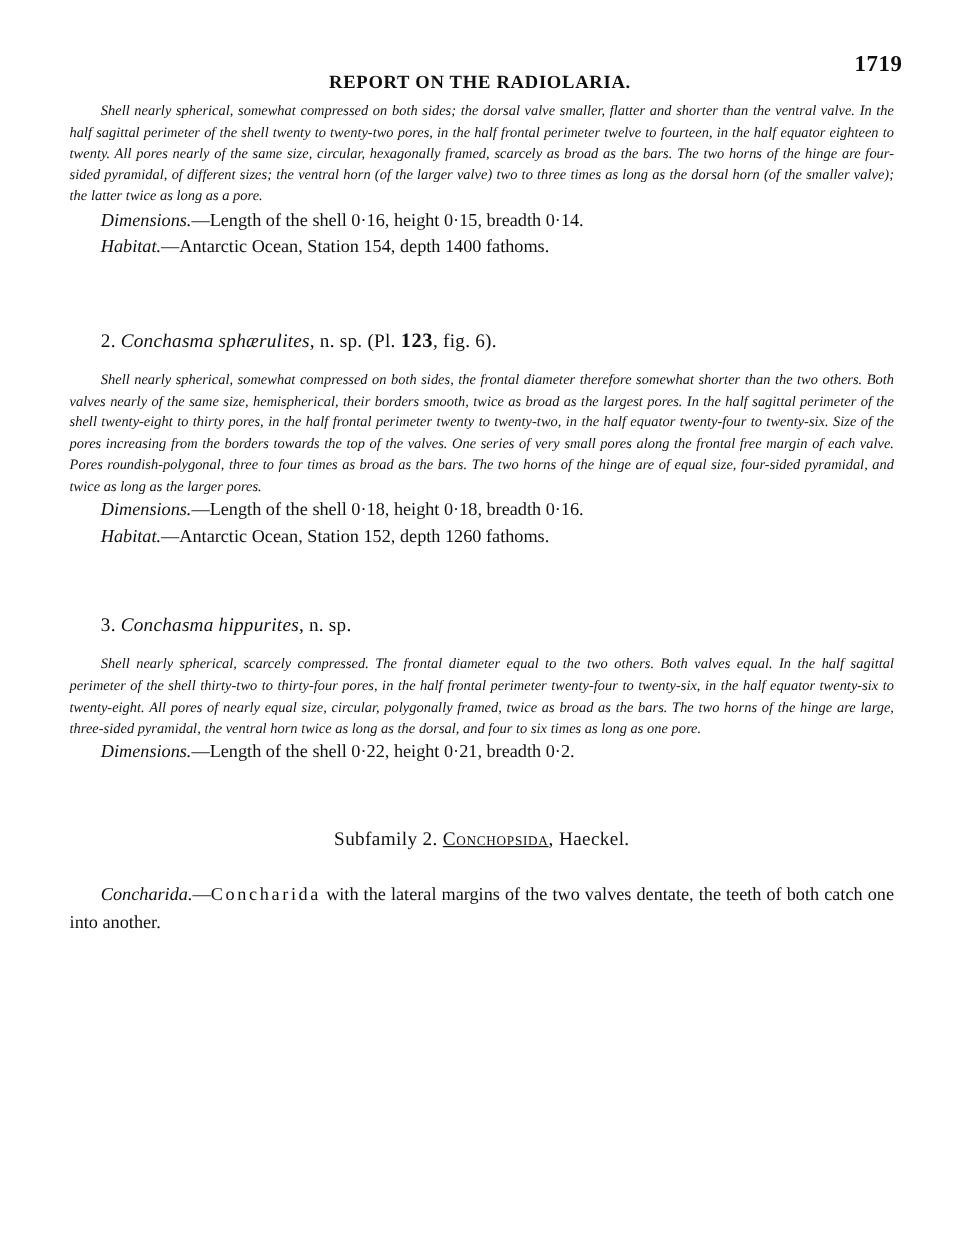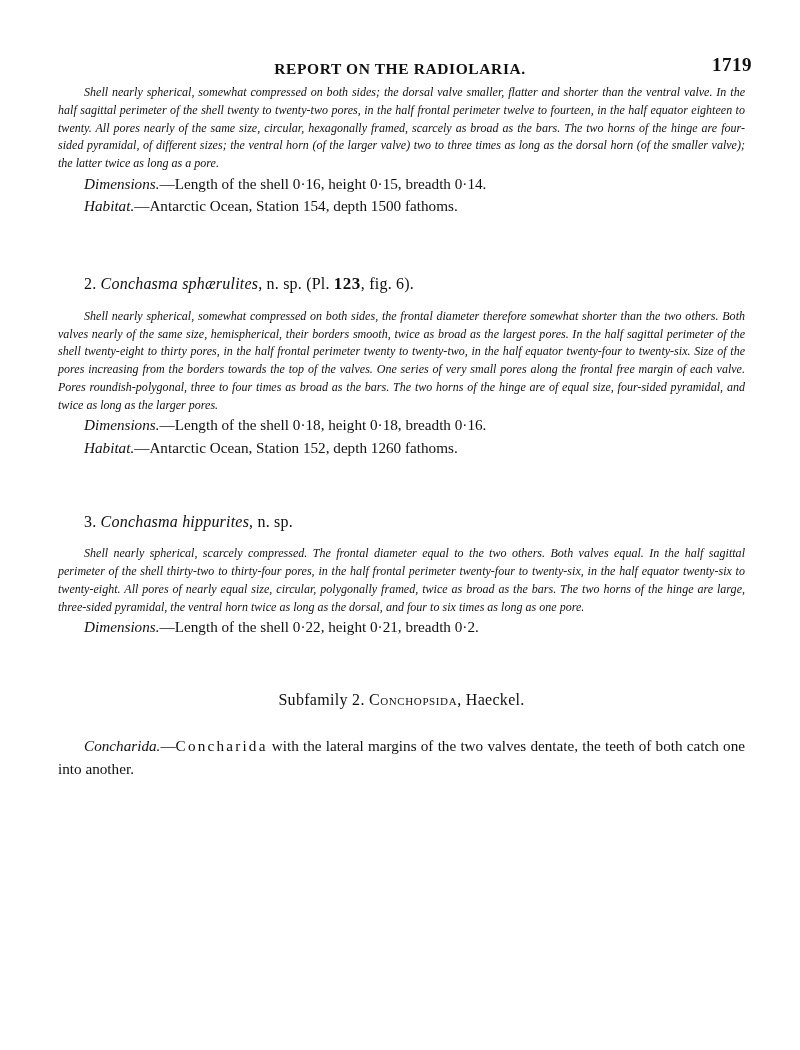--- a/index.html
+++ b/index.html
@@ -35,21 +35,21 @@
     text-align: center;
     font-family: "Liberation Serif", serif;
     font-variant: small-caps;
     font-size: 15.5px;
     letter-spacing: 0.6px;
     font-weight: 600;
   }
   .page-number {
     position: absolute;
     right: 48px;
-    top: 16px;
+    top: 5px;
     font-size: 19px;
     font-weight: 700;
     letter-spacing: 0.5px;
   }
   .content {
     margin: 0 55px 0 58px;
   }
   .species-heading {
     margin-top: 34px;
     margin-bottom: 14px;
@@ -91,20 +91,21 @@
   }
   .subfamily {
     margin-top: 52px;
     text-align: center;
     font-size: 16px;
     letter-spacing: 0.3px;
   }
   .subfamily .sc {
     font-variant: small-caps;
     letter-spacing: 0.6px;
+    text-decoration: underline;
   }
   .definition {
     margin-top: 26px;
     font-size: 15.2px;
     line-height: 1.5;
     text-align: justify;
     text-indent: 26px;
   }
   .definition .lbl {
     font-style: italic;
@@ -123,21 +124,21 @@
   <div class="header">
     <div class="running-head">REPORT ON THE RADIOLARIA.</div>
     <div class="page-number">1719</div>
   </div>
 
   <div class="content">
 
     <div>
       <p class="body">Shell nearly spherical, somewhat compressed on both sides; the dorsal valve smaller, flatter and shorter than the ventral valve. In the half sagittal perimeter of the shell twenty to twenty-two pores, in the half frontal perimeter twelve to fourteen, in the half equator eighteen to twenty. All pores nearly of the same size, circular, hexagonally framed, scarcely as broad as the bars. The two horns of the hinge are four-sided pyramidal, of different sizes; the ventral horn (of the larger valve) two to three times as long as the dorsal horn (of the smaller valve); the latter twice as long as a pore.</p>
       <p class="sub"><span class="lbl">Dimensions.</span><span>—Length of the shell 0·16, height 0·15, breadth 0·14.</span></p>
-      <p class="sub"><span class="lbl">Habitat.</span><span>—Antarctic Ocean, Station 154, depth 1500 fathoms.</span></p>
+      <p class="sub"><span class="lbl">Habitat.</span><span>—Antarctic Ocean, Station 154, depth 1400 fathoms.</span></p>
     </div>
 
     <div class="block-gap-1"></div>
 
     <div>
       <div class="species-heading">
         <span class="num">2.</span>
         <span class="sp-name">Conchasma sphærulites</span><span>, n. sp. (Pl. </span><span class="plate-num">123</span><span>, fig. 6).</span>
       </div>
       <p class="body">Shell nearly spherical, somewhat compressed on both sides, the frontal diameter therefore somewhat shorter than the two others. Both valves nearly of the same size, hemispherical, their borders smooth, twice as broad as the largest pores. In the half sagittal perimeter of the shell twenty-eight to thirty pores, in the half frontal perimeter twenty to twenty-two, in the half equator twenty-four to twenty-six. Size of the pores increasing from the borders towards the top of the valves. One series of very small pores along the frontal free margin of each valve. Pores roundish-polygonal, three to four times as broad as the bars. The two horns of the hinge are of equal size, four-sided pyramidal, and twice as long as the larger pores.</p>

